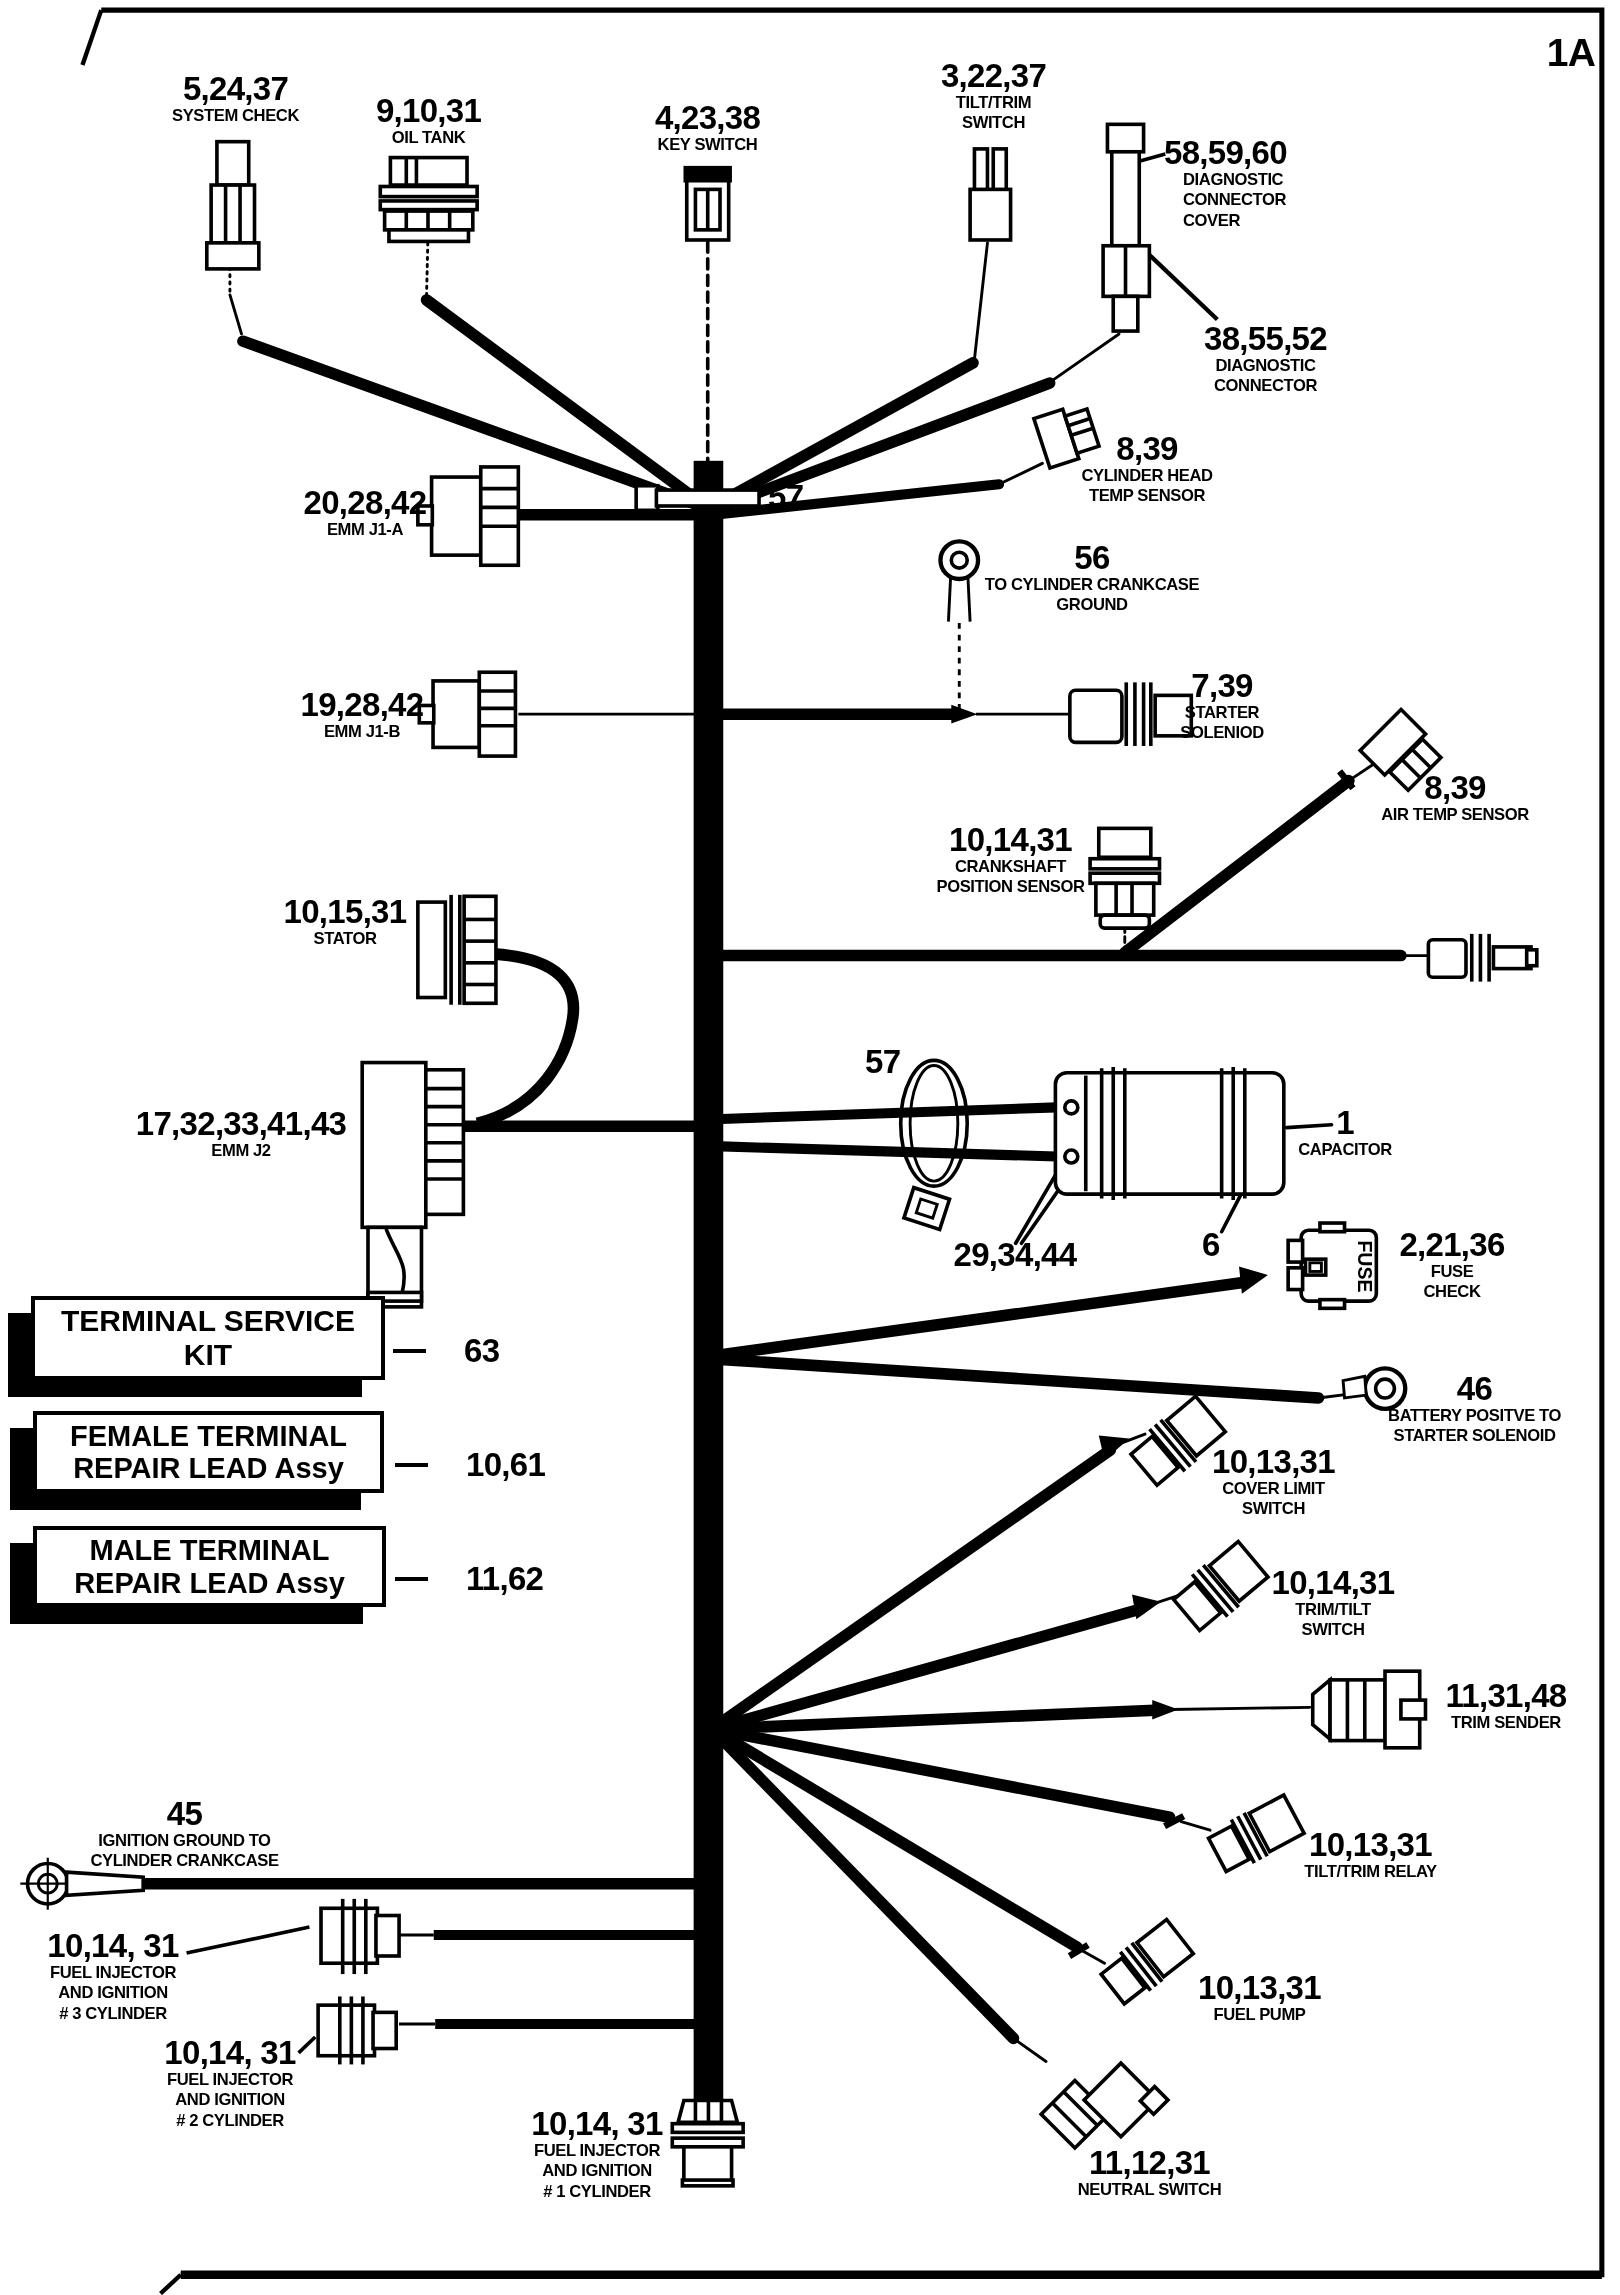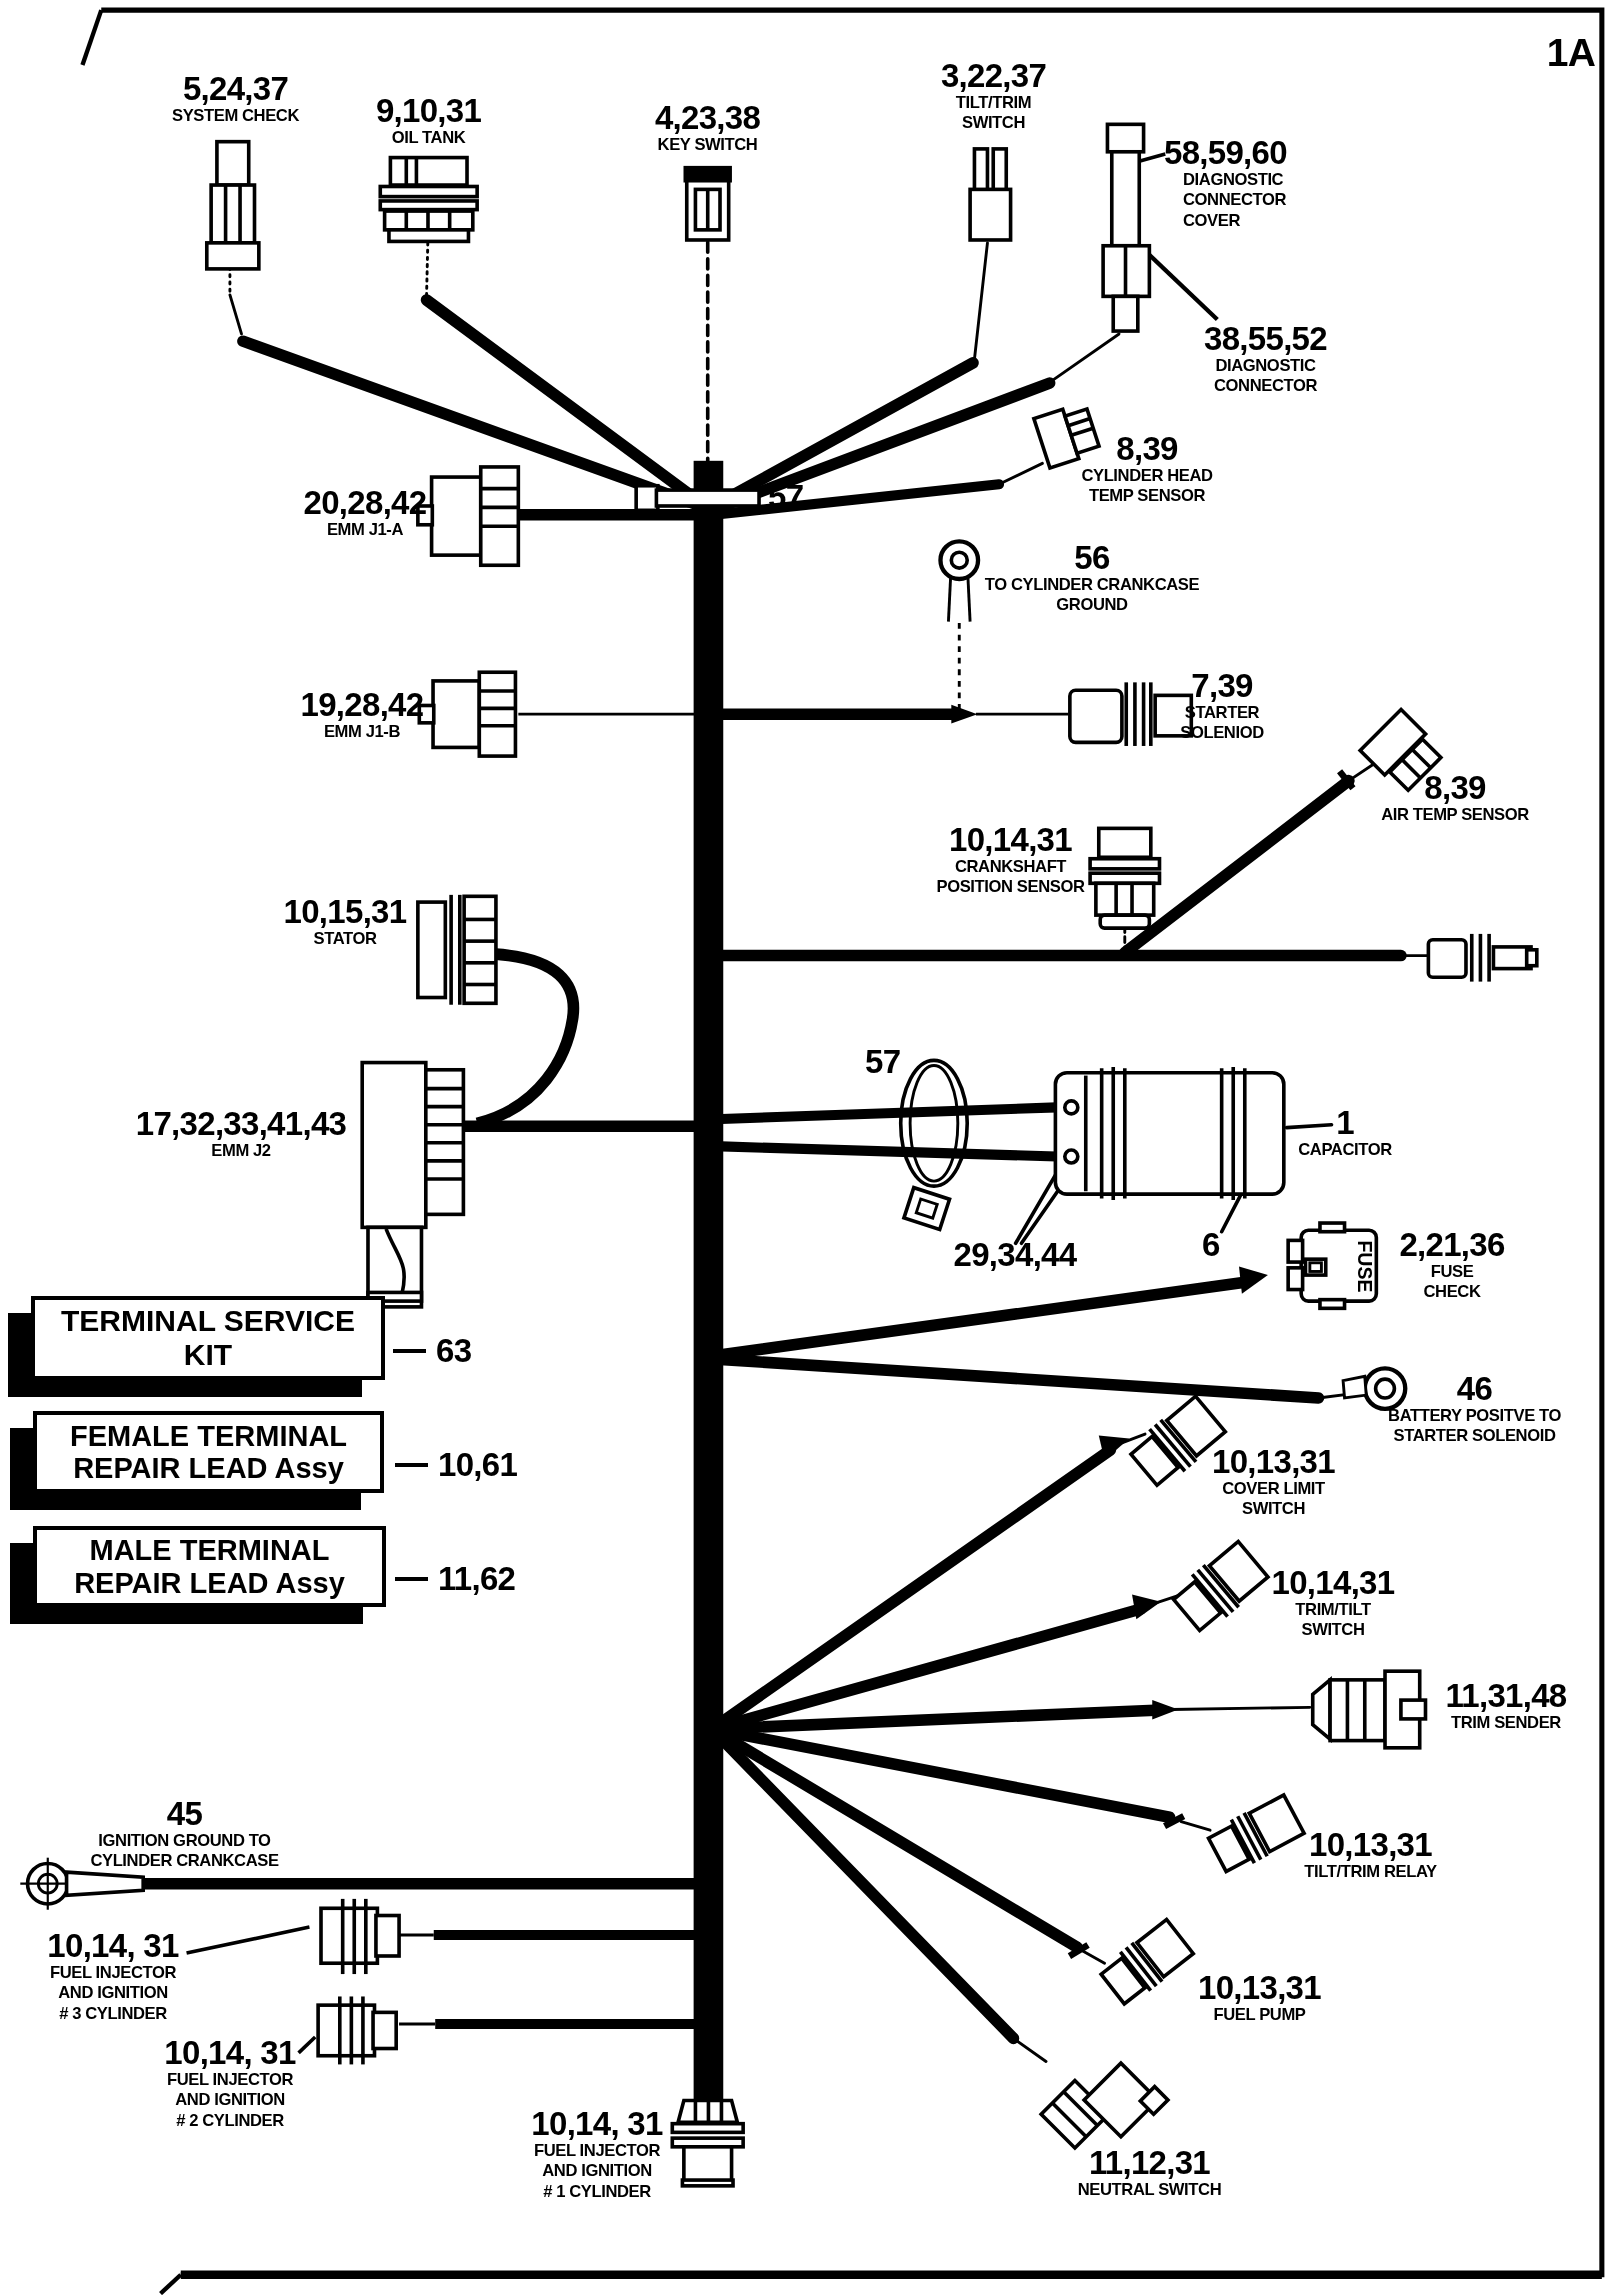--- a/index.html
+++ b/index.html
@@ -10,21 +10,21 @@
   .lbl{position:absolute;text-align:center;font-weight:bold;}
   .lbl .ref{font-size:33px;line-height:1.02;letter-spacing:-0.7px;white-space:nowrap;}
   .lbl .sub{font-size:16.6px;line-height:1.24;letter-spacing:-0.4px;white-space:nowrap;}
   .lbl.align-left{text-align:left;}
   .lbl.align-left .sub{padding-left:19px;}
   .pageref{font-size:39px !important;}
   .kit{position:absolute;}
   .kit-shadow{position:absolute;left:-23px;top:17.4px;width:100%;height:100%;background:#000;}
   .kit-face{position:relative;background:#fff;border:4.3px solid #000;display:flex;flex-direction:column;
             justify-content:center;align-items:center;font-weight:bold;text-align:center;line-height:1.12;}
-  .kitref{position:absolute;display:flex;align-items:center;font-weight:bold;}
+  .kitref{position:absolute;display:flex;align-items:center;font-weight:bold;gap:28px;}
   .kitref .dash{display:inline-block;width:33px;height:4.3px;background:#000;margin-right:10px;}
   .kitref .ref{font-size:33px;letter-spacing:-0.7px;white-space:nowrap;}
 </style>
 </head>
 <body>
 
 <div class="page">
 
 <svg class="art" viewBox="0 0 2241 3175" fill="none" stroke="#000" stroke-width="5">
 

